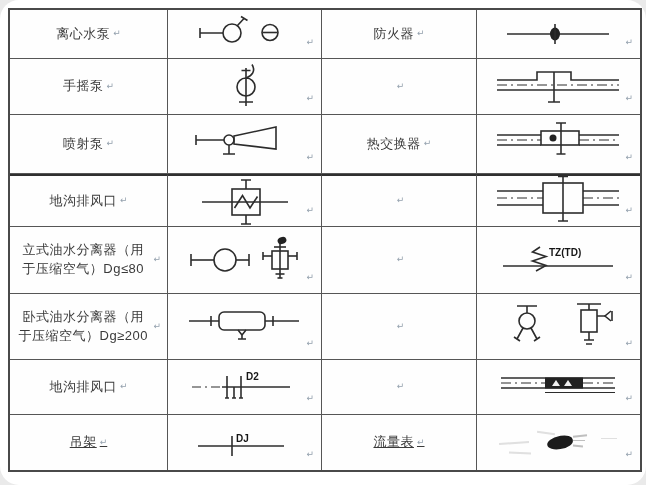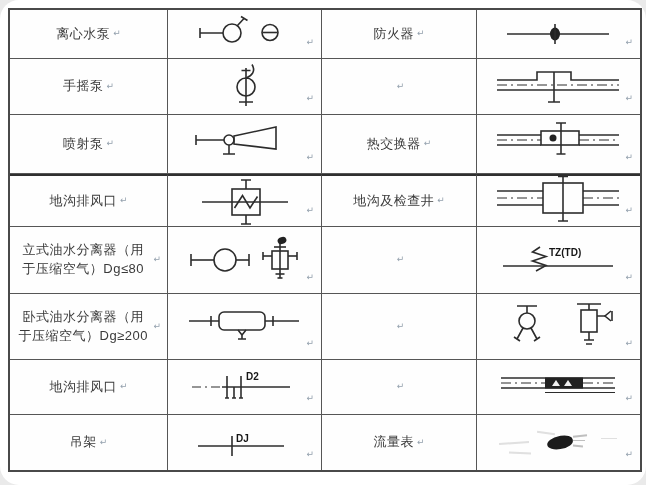--- a/index.html
+++ b/index.html
@@ -8,21 +8,21 @@
   .tbl{position:absolute;left:8px;top:8px;width:630px;border:2px solid #4a4a4a;
        display:grid;
        grid-template-columns:158px 154px 155px 163px;
        grid-template-rows:49px 56px 59px 53px 67px 66px 55px 55px;
        background:#fefefe;}
   .cell{position:relative;border-right:1px solid #565656;border-bottom:1px solid #565656;
         display:flex;align-items:center;justify-content:center;
         color:#3a3a3a;font-size:13px;line-height:1.45;text-align:center;
         padding:2px 6px;box-sizing:border-box;}
   .cell:nth-child(4n){border-right:none;}
-  .cell:nth-child(n+29){border-bottom:none;}
+  .cell:nth-child(n+29){border-bottom:none;text-decoration:underline;}
   .thick-top{border-top:2px solid #2f2f2f;}
   .name{letter-spacing:0.5px;}
   .rm{color:#93a0ad;font-size:9px;margin-left:3px;vertical-align:baseline;}
   .rm-abs{position:absolute;right:7px;bottom:9px;margin:0;}
   .sym line,.sym path,.sym rect,.sym circle,.sym ellipse,.sym polygon,.sym polyline{
         stroke:#2c2c2c;stroke-width:1.6;fill:none;}
   .sym .fill{fill:#222;stroke:none;}
   .sym .thin{stroke-width:1.1;}
   .sym text{font:bold 10px "Liberation Sans",sans-serif;fill:#161616;stroke:none;}
   
@@ -141,21 +141,20 @@
         <rect x="46" y="14" width="28" height="26"></rect>
         <line x1="60" y1="5" x2="60" y2="14"></line>
           <line x1="55" y1="5" x2="65" y2="5"></line>
         <line x1="60" y1="40" x2="60" y2="49"></line>
           <line x1="55" y1="49" x2="65" y2="49"></line>
         <path d="M48.5,33 L56.5,20.5 L64,33 L71.5,21.5"></path>
       </svg>
       <span class="rm rm-abs">↵</span>
     </div>
     <div class="cell thick-top">
-      <span class="name">地沟及检查井</span>
         <span class="rm">↵</span>
     </div>
     <div class="cell thick-top">
       <svg class="sym" width="148" height="52" viewBox="0 0 148 52">
         <line x1="12" y1="16" x2="58" y2="16"></line>
           <line x1="98" y1="16" x2="134" y2="16"></line>
         <line class="thin" x1="12" y1="23" x2="58" y2="23" stroke-dasharray="10 4 2 4"></line>
         <line class="thin" x1="98" y1="23" x2="134" y2="23" stroke-dasharray="10 4 2 4"></line>
         <line x1="12" y1="30" x2="58" y2="30"></line>
           <line x1="98" y1="30" x2="134" y2="30"></line>

